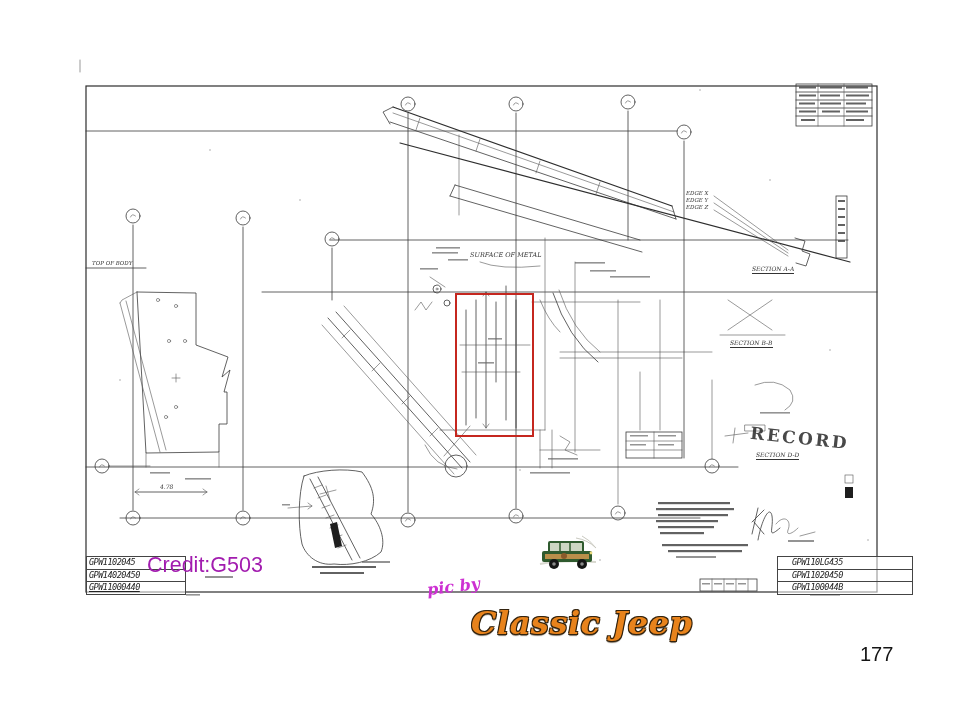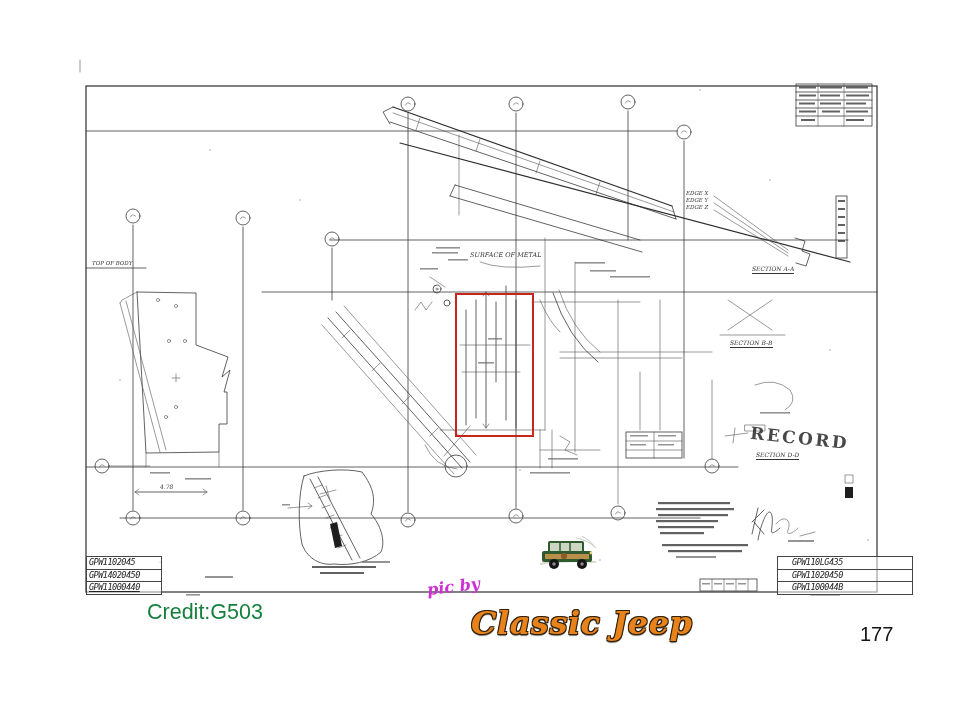--- a/index.html
+++ b/index.html
@@ -12,32 +12,32 @@
   .bp .sq{fill:#3b3b3b;stroke:none;opacity:.8;}
   .bp .sqg{fill:#666;stroke:none;opacity:.7;}
   .bp .dark{fill:#1e1e1e;stroke:none;}
   .bp .speck{fill:#9a9a9a;stroke:none;opacity:.5;}
   .ov{position:absolute;white-space:nowrap;}
   .micro{font-family:"DejaVu Serif",serif;font-style:italic;font-size:6px;color:#333;line-height:1;text-align:center;}
   .micro.u{border-bottom:.5px solid #333;padding-bottom:.5px;}
   .tb-row{font-family:"DejaVu Sans Mono",monospace;font-style:italic;font-size:8.5px;
           color:#222;letter-spacing:-.5px;line-height:11.6px;height:11.6px;
           border:.8px solid #444;border-bottom:none;padding:0 2px;background:rgba(255,255,255,.55);}
-  .tb-left{left:86px;top:556px;width:76px;}
+  .tb-left{left:86px;top:556px;width:100px;}
   .tb-right{left:757px;top:556px;width:136px;padding-left:20px;}
   .tb-right .tb-row{text-align:left;padding-left:14px;}
   .record{left:750px;top:428px;font-family:"DejaVu Serif",serif;font-weight:bold;
           font-size:17px;letter-spacing:2.5px;color:#2f2f2f;transform:rotate(6deg);opacity:.88;}
   .credit{left:147px;top:553px;font-size:21.5px;font-weight:400;z-index:6;}
   .picby{left:427px;top:577px;font-family:"DejaVu Serif",serif;font-style:italic;font-weight:bold;
          font-size:16px;transform:rotate(-7deg);z-index:6;}
   .brand{left:471px;top:572px;font-family:"DejaVu Serif",serif;font-style:italic;font-weight:bold;
          font-size:32px;letter-spacing:.5px;z-index:6;
          text-shadow:-1px -1px 0 #33230e,1px -1px 0 #33230e,-1px 1px 0 #33230e,1px 1px 0 #33230e,0 2px 1px rgba(40,25,5,.6);margin-top:32px;}
-  .pageno{left:860px;top:623px;font-size:20px;color:#141414;z-index:6;}
+  .pageno{left:860px;top:643px;font-size:20px;color:#141414;z-index:6;}
   .hibox{position:absolute;left:455px;top:293px;width:75px;height:140px;border:2.5px solid;
          z-index:4;background:transparent;}
   .jeep{position:absolute;left:536px;top:534px;width:64px;height:38px;z-index:5;}
 </style>
 </head>
 <body>
 
 <div class="slide">
 
   <svg class="bp" viewBox="0 0 960 720">
@@ -382,21 +382,21 @@
     <div class="tb-row">GPW1102045</div>
     <div class="tb-row">GPW14020450</div>
     <div class="tb-row" style="border-bottom:.8px solid #444;text-decoration:underline;">GPW11000440</div>
   </div>
   <div class="ov tb-right" style="z-index:5;">
     <div class="tb-row">GPW110LG435</div>
     <div class="tb-row">GPW11020450</div>
     <div class="tb-row" style="border-bottom:.8px solid #444;">GPW1100044B</div>
   </div>
 
-  <div class="ov credit" style="color:#15803d;margin-top:47px;">Credit:G503</div>
+  <div class="ov credit" style="color:#a21caf;">Credit:G503</div>
 
   <svg class="jeep" viewBox="0 0 64 38">
     <path d="M40,4 q12,2 20,10 M46,2 q8,4 14,12" stroke="#c9c9c0" stroke-width="1" fill="none"></path>
     <path d="M4,30 q20,-4 56,-2" stroke="#d8d8cf" stroke-width="2" fill="none"></path>
     <rect x="12" y="7" width="36" height="12" rx="2" fill="#2f5a2e"></rect>
     <rect x="14" y="9" width="32" height="8" fill="#cdd6c3"></rect>
     <line x1="24" y1="9" x2="24" y2="17" stroke="#2f5a2e" stroke-width="1.5"></line>
     <line x1="34" y1="9" x2="34" y2="17" stroke="#2f5a2e" stroke-width="1.5"></line>
     <rect x="6" y="17" width="50" height="11" rx="2" fill="#2f5a2e"></rect>
     <rect x="9" y="20" width="44" height="5" fill="#b98f4a"></rect>

